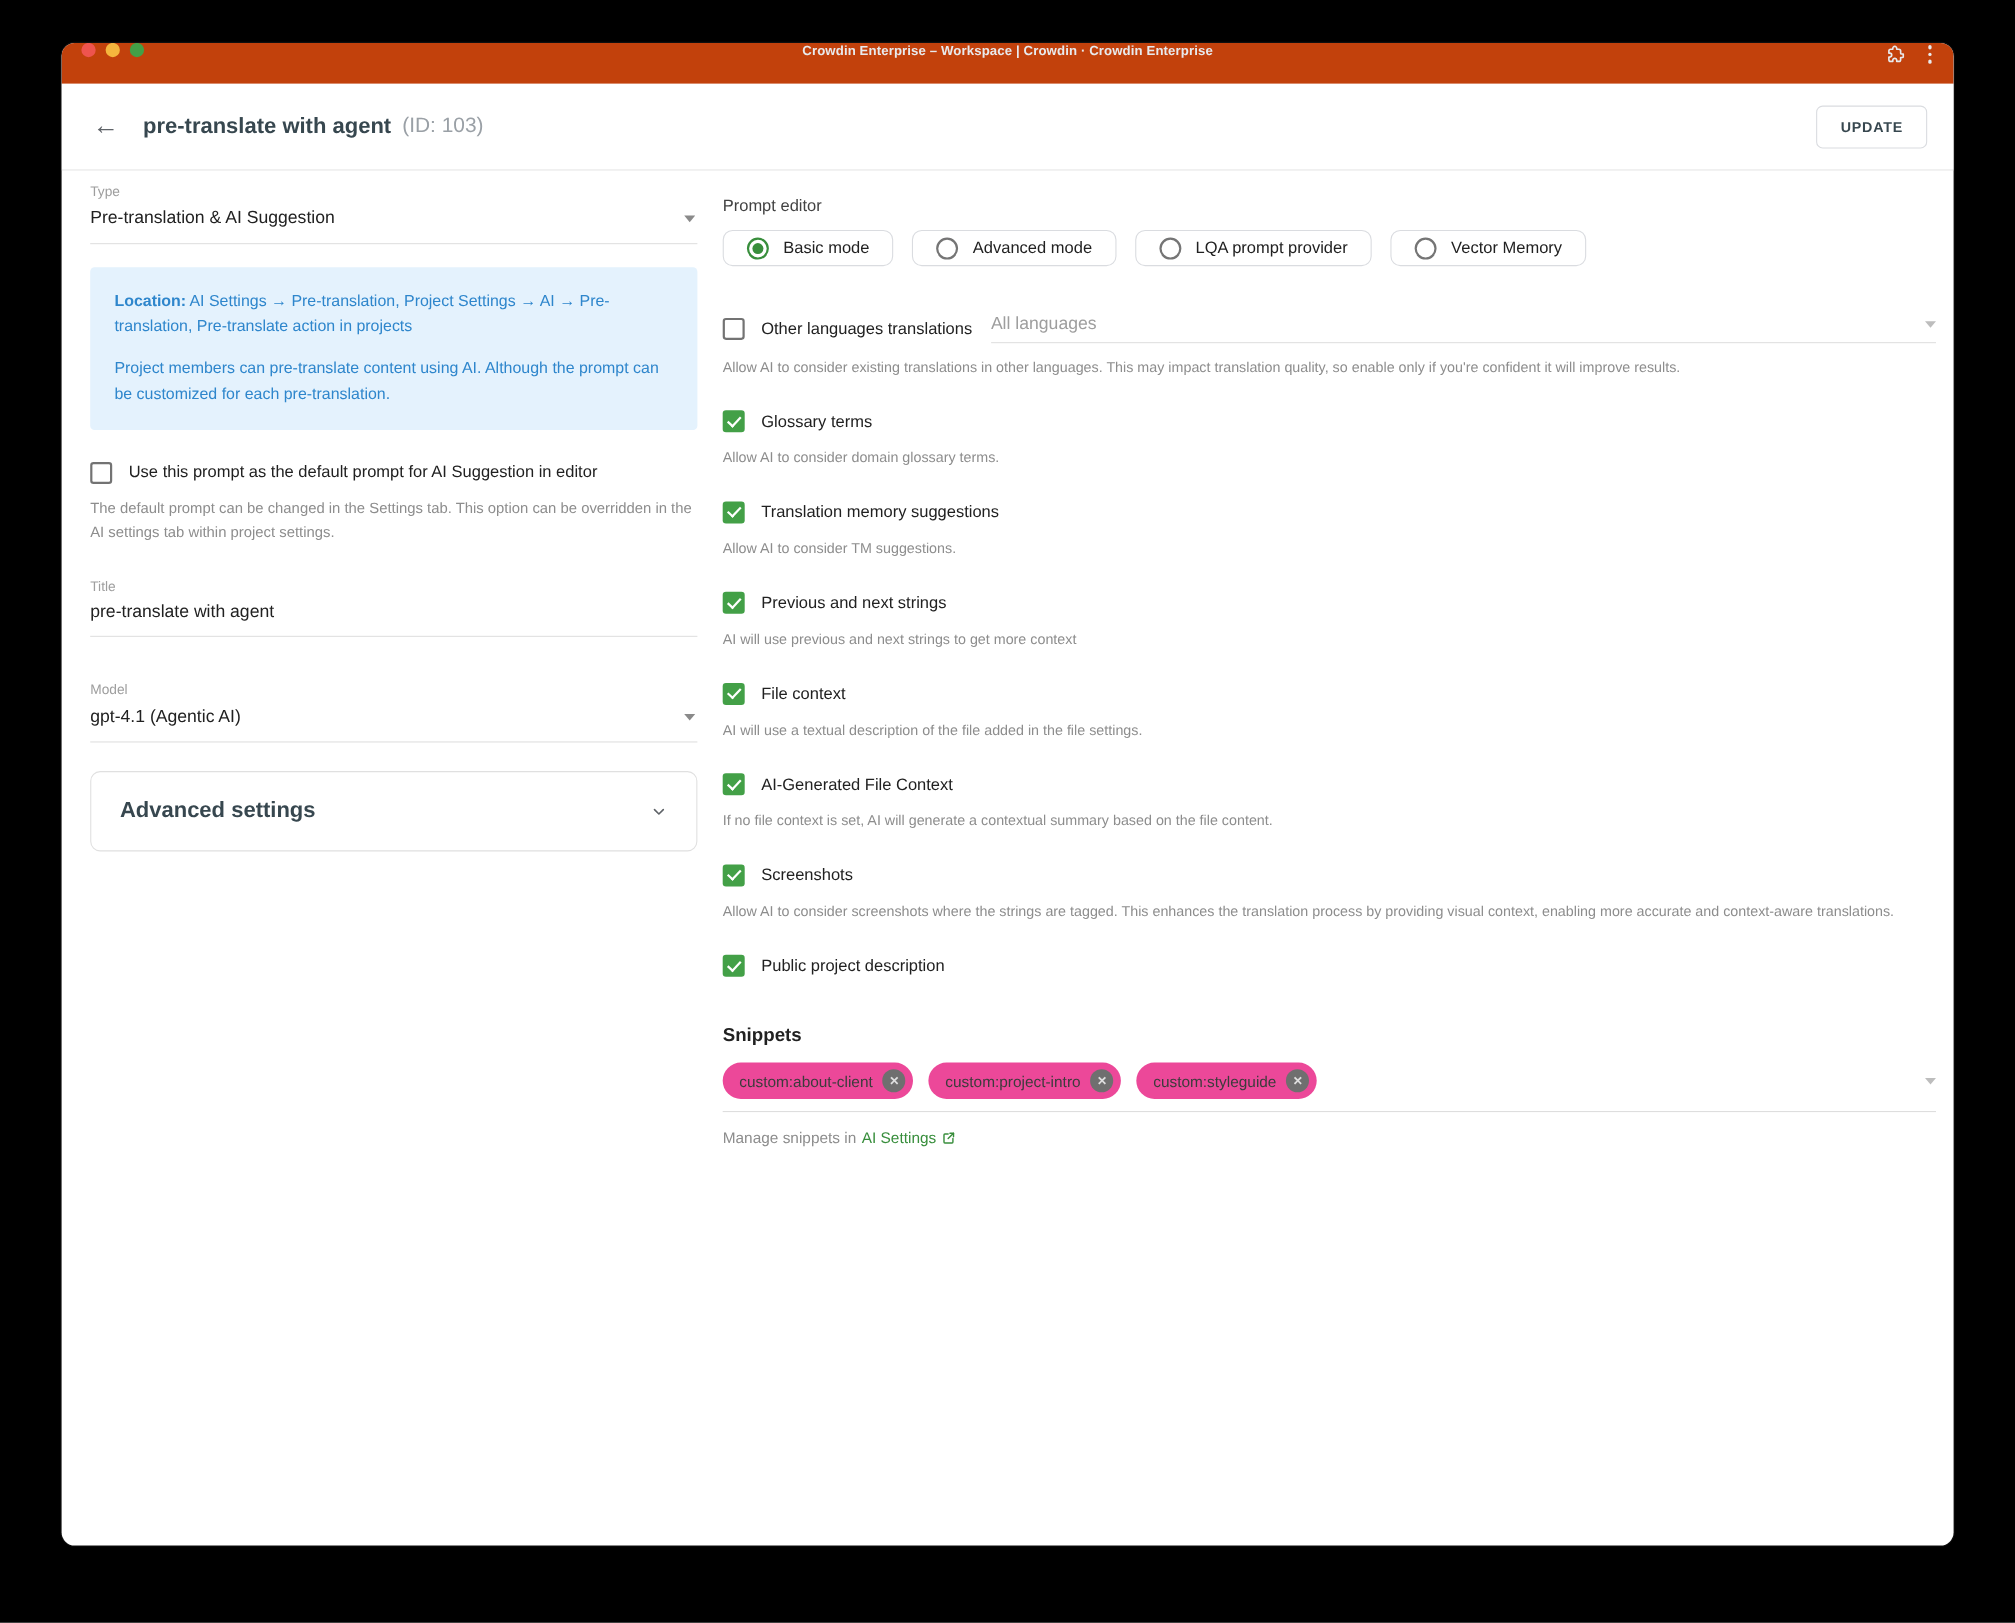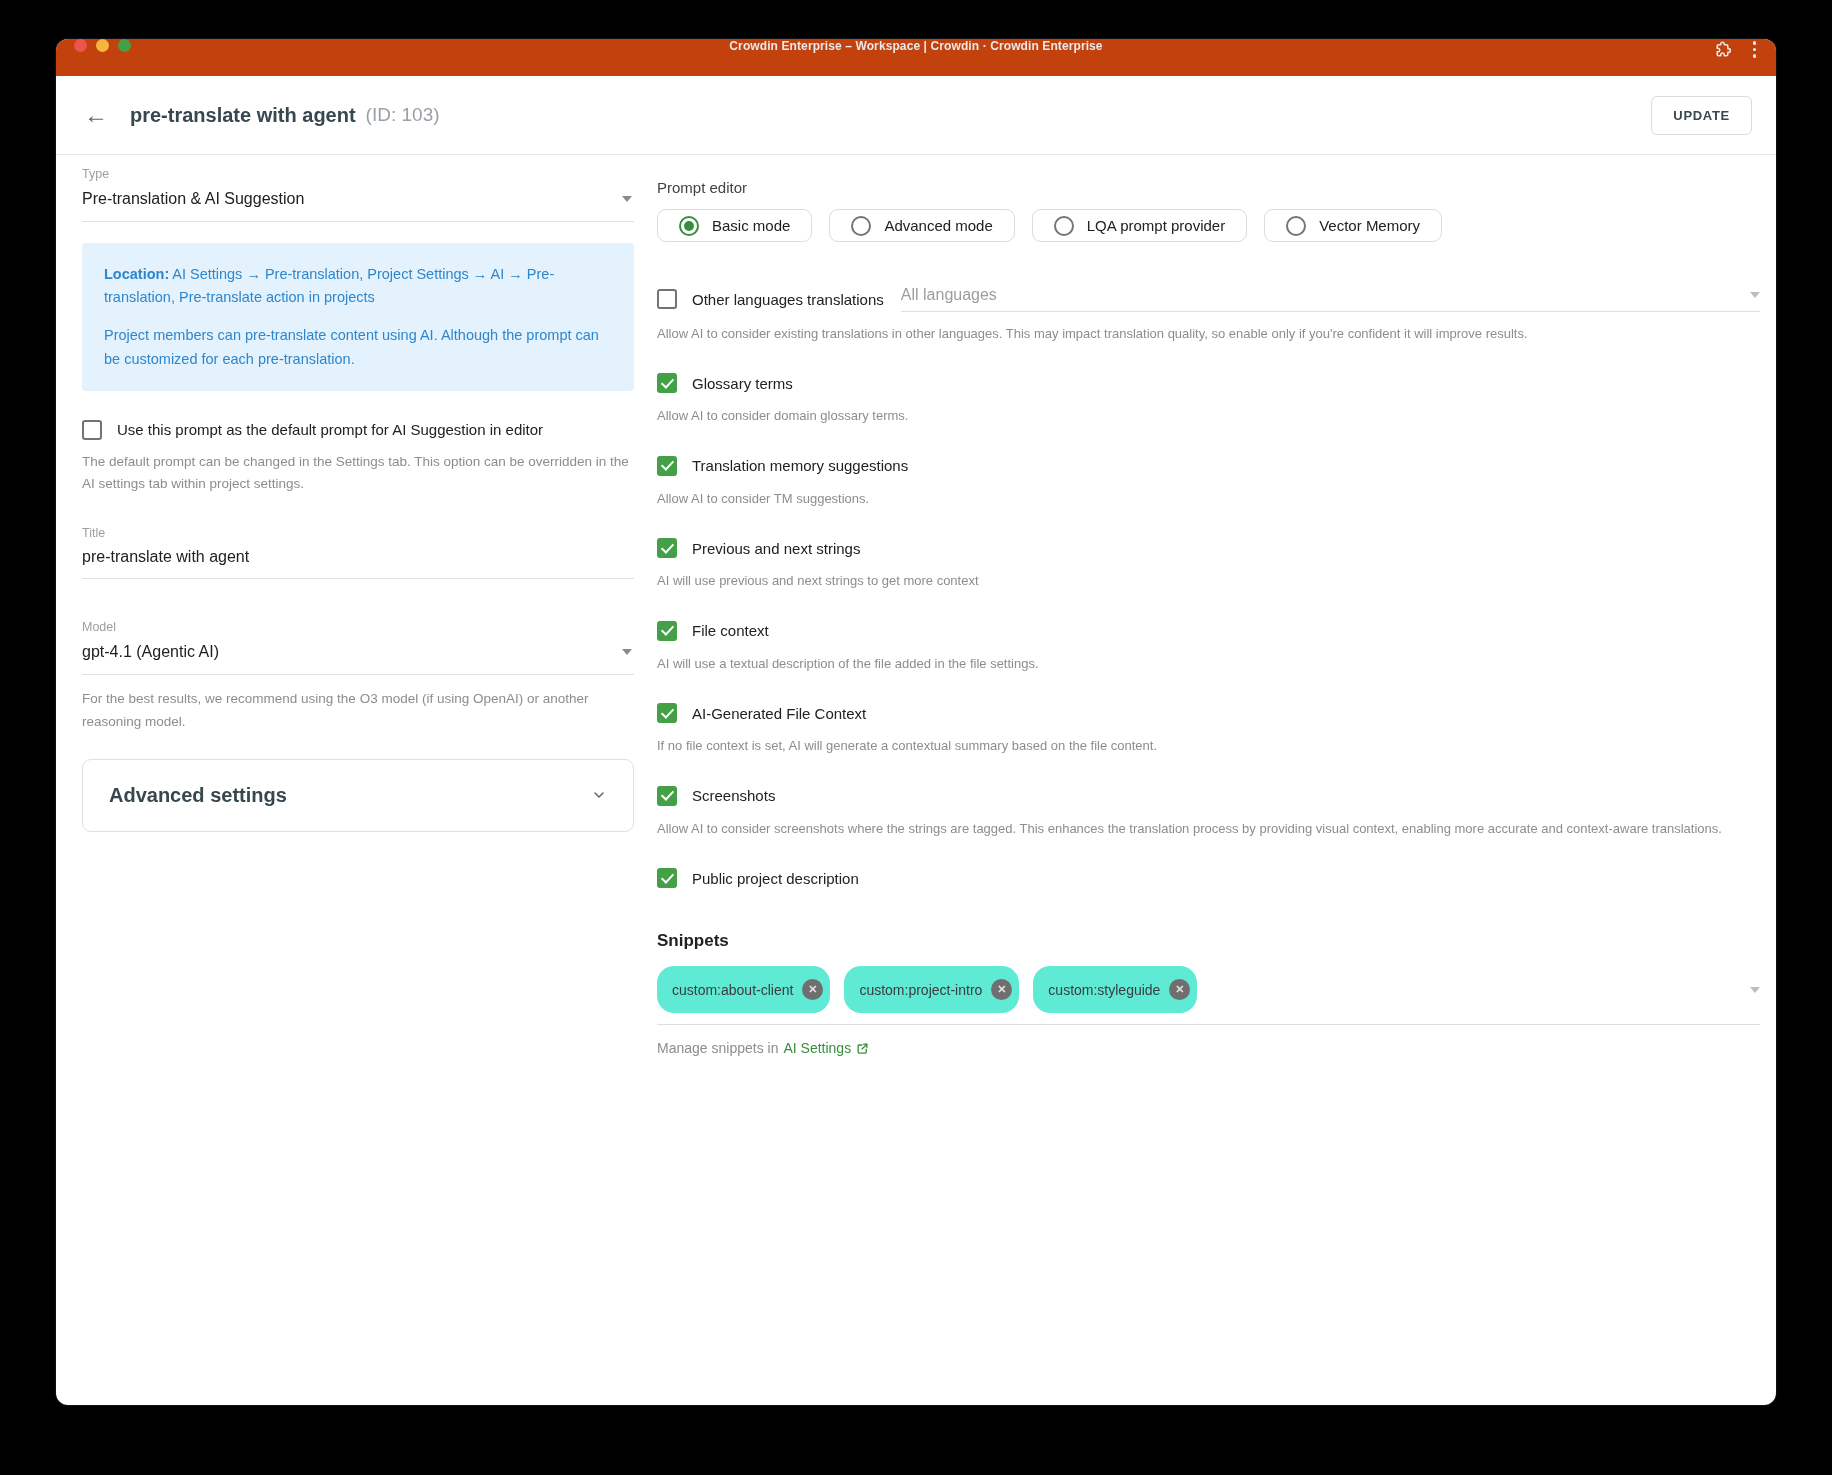--- a/index.html
+++ b/index.html
@@ -110,22 +110,22 @@
 
   .opt-block { margin-top:29px; }
   .opt-row { display:flex; align-items:center; gap:15px; }
   .opt-help { margin-top:12px; font-size:13px; white-space:nowrap; }
 
   .snippets { margin-top:43px; }
   .snippets-heading { font-size:17px; font-weight:700; color:#212121; }
   .chips-line { display:flex; align-items:center; border-bottom:1px solid #dedede; margin-top:15px; padding-bottom:11px; }
   .chips { display:flex; gap:14px; flex:1; }
   .chip {
-    display:flex; align-items:center; gap:9px; background:#5eead4; border-radius:17px;
-    height:47px; padding:0 7px 0 15px; font-size:14px; color:#3c3c3c;
+    display:flex; align-items:center; gap:9px; background:#ec4899; border-radius:17px;
+    height:33px; padding:0 7px 0 15px; font-size:14px; color:#3c3c3c;
   }
   .chip-x {
     width:21px; height:21px; border-radius:50%; background:#6f6f6f; color:#e0e0e0;
     display:flex; align-items:center; justify-content:center; font-size:11px; font-weight:700; cursor:pointer;
   }
   .manage-line { margin-top:15px; font-size:14px; color:#8d8d8d; display:flex; align-items:center; gap:5px; }
   .green-link { color:#388e3c; text-decoration:none; cursor:pointer; display:inline-flex; align-items:center; gap:5px; }
 </style>
 </head>
 <body>
@@ -190,21 +190,20 @@
           <span class="select-value">pre-translate with agent</span>
         </div>
       </div>
 
       <div class="field-block" style="margin-top:41px;">
         <div class="f-label">Model</div>
         <div class="select-line">
           <span class="select-value">gpt-4.1 (Agentic AI)</span>
           <span class="caret"></span>
         </div>
-        <div class="helper model-help">For the best results, we recommend using the O3 model (if using OpenAI) or another reasoning model.</div>
       </div>
 
       <div class="advanced-card">
         <span class="advanced-title">Advanced settings</span>
         <span style="display:flex;">
           <svg width="16" height="16" viewBox="0 0 24 24" fill="none" stroke="#5f6368" stroke-width="2.2" stroke-linecap="round" stroke-linejoin="round">
               <polyline points="6 9 12 15 18 9"></polyline>
             </svg>
         </span>
       </div>

